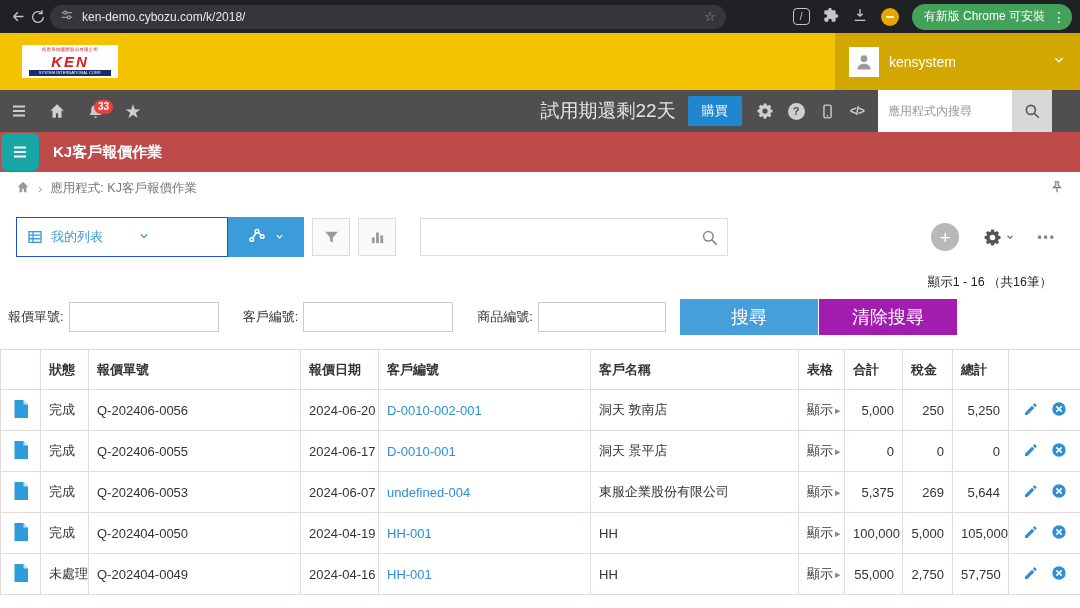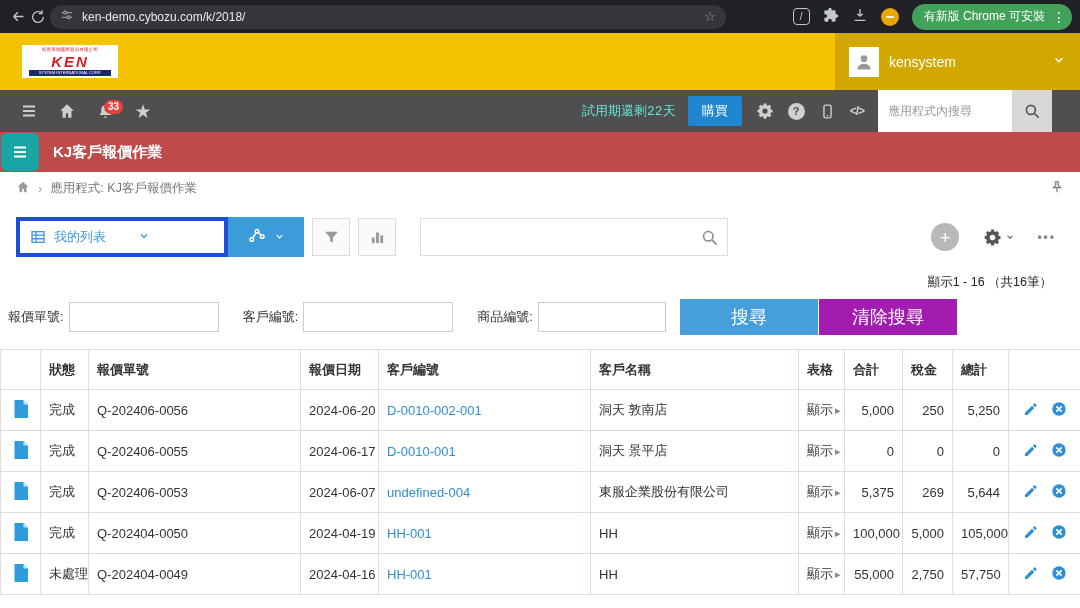--- a/index.html
+++ b/index.html
@@ -23,25 +23,25 @@
   .yellow-bar { height:57px; background:#f3c300; display:flex; align-items:center; }
   .logo-box { margin-left:22px; background:#fff; padding:3px 7px 2px; display:flex; flex-direction:column; align-items:center; line-height:1; min-width:96px; }
   .logo-top { color:#cc2222; font-size:4.5px; letter-spacing:.2px; white-space:nowrap; }
   .logo-main { color:#d42222; font-weight:bold; font-style:italic; font-size:15px; letter-spacing:2px; margin:1px 0; }
   .logo-sub { background:#1a2a6b; color:#fff; font-size:4px; padding:1px 3px; width:100%; text-align:center; white-space:nowrap; }
   .user-block { margin-left:auto; height:100%; width:245px; background:#d2a800; display:flex; align-items:center; gap:10px; padding:0 14px; }
   .user-sq { width:30px; height:30px; background:#fff; display:grid; place-items:center; }
   .user-name { color:#fff; font-size:14px; flex:1; }
 
   
-  .gray-bar { height:42px; background:#504e4e; display:flex; align-items:center; padding-left:10px; color:#cfcfcf; }
+  .gray-bar { height:42px; background:#504e4e; display:flex; align-items:center; color:#cfcfcf; }
   .g-ic { width:38px; display:grid; place-items:center; position:relative; color:#cfcfcf; }
   .g-star { font-size:19px; line-height:1; }
   .badge { position:absolute; top:-3px; right:1px; background:#e8403a; color:#fff; font-size:10px; font-weight:bold; border-radius:8px; padding:1px 4px; line-height:1.2; }
-  .trial { margin-left:auto; color:#5eead4; font-size:13px; white-space:nowrap;font-family:Liberation Mono, monospace; }
+  .trial { margin-left:auto; color:#e5e5e5; font-size:19px; white-space:nowrap; }
   .buy-btn { margin:0 14px 0 12px; background:#2086cf; color:#fff; font-size:13px; border:none; padding:6px 14px; border-radius:2px; cursor:pointer; white-space:nowrap; }
   .g-mini { margin-right:14px; display:grid; place-items:center; color:#cfcfcf; }
   .help-c { width:17px; height:17px; border-radius:50%; background:#cfcfcf; color:#504e4e; font-size:11px; font-weight:bold; display:grid; place-items:center; }
   .code-ic { font-size:12px; font-weight:bold; letter-spacing:-1px; }
   .app-search { width:134px; height:42px; border:none; padding:0 10px; font-size:12px; color:#333; outline:none; }
   .app-search::placeholder { color:#999; }
   .app-search-btn { width:40px; height:42px; background:#d8d8d8; border:none; display:grid; place-items:center; margin-right:28px; cursor:pointer; color:#555; }
 
   
   .red-bar { height:40px; background:#bf4a4a; display:flex; align-items:center; }
@@ -49,21 +49,21 @@
   .app-title { color:#fff; font-size:15px; font-weight:bold; margin-left:14px; }
 
   
   .crumb-bar { height:33px; background:#fff; display:flex; align-items:center; padding:0 16px; gap:8px; color:#777; font-size:12.5px; }
   .crumb-sep { color:#aaa; font-size:13px; }
   .pin { margin-left:auto; color:#777; }
 
   
   .tool-row { background:#fff; display:flex; align-items:center; padding:12px 16px; gap:8px; }
   .view-sel { display:flex; height:40px; cursor:pointer; }
-  .view-left { width:212px; border:4px solid #1d4ed8; background:#fff; display:flex; align-items:center; gap:8px; padding:0 10px; color:#3c9bd9; }
+  .view-left { width:212px; border:1px solid #1d4ed8; background:#fff; display:flex; align-items:center; gap:8px; padding:0 10px; color:#3c9bd9; }
   .view-left span { flex:1; font-size:13px; }
   .view-right { width:76px; background:#3c9bd9; color:#fff; display:flex; align-items:center; justify-content:center; gap:8px; }
   .ib { width:38px; height:38px; border:1px solid #dcdcdc; background:#fafafa; display:grid; place-items:center; color:#9a9a9a; cursor:pointer; }
   .list-search { margin-left:16px; width:308px; height:38px; border:1px solid #dcdcdc; display:flex; align-items:center; padding:0 8px 0 12px; }
   .list-search input { flex:1; border:none; outline:none; font-size:13px; color:#333; }
   .list-search .mag { color:#888; display:grid; place-items:center; }
   .spacer { flex:1; }
   .plus-btn { width:28px; height:28px; border-radius:50%; background:#b8b8b8; color:#fff; font-size:19px; line-height:1; display:grid; place-items:center; cursor:pointer; }
   .gear-grp { display:flex; align-items:center; gap:3px; color:#555; margin:0 14px 0 16px; cursor:pointer; }
   .gear-grp .car { color:#777; }

